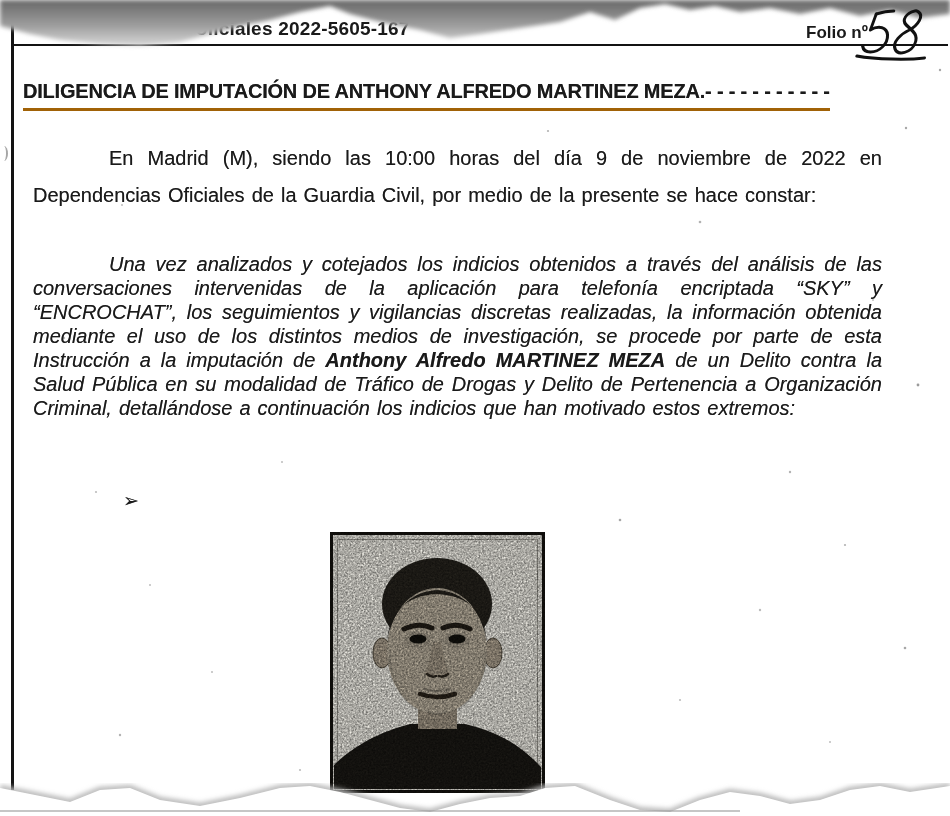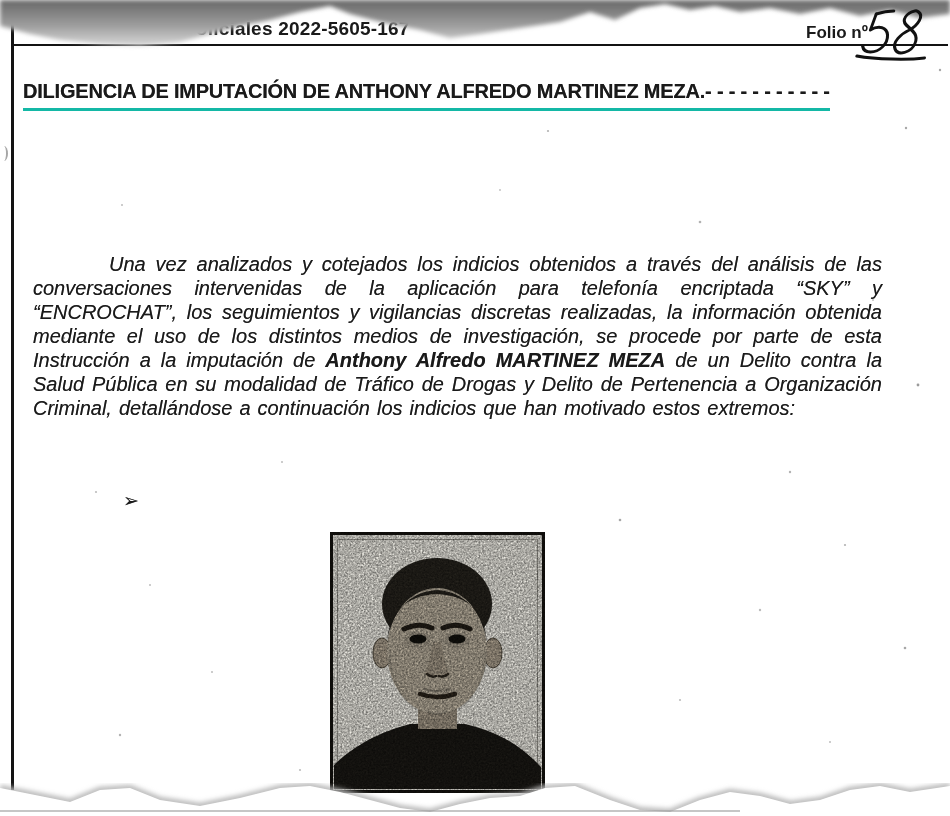--- a/index.html
+++ b/index.html
@@ -34,21 +34,21 @@
   .folio-svg{position:absolute;left:852px;top:4px;z-index:7;}
   .sr-only{
     position:absolute;width:1px;height:1px;overflow:hidden;
     clip:rect(0 0 0 0);white-space:nowrap;
   }
   
   .title-wrap{position:absolute;left:23px;top:80px;z-index:2;white-space:nowrap;}
   .title{
     display:inline-block;
     font-size:20px;font-weight:700;letter-spacing:-0.2px;
-    border-bottom:3px solid #14b8a6;padding-bottom:5px;
+    border-bottom:3px solid #a16207;padding-bottom:5px;
     text-shadow:0 0 .4px rgba(0,0,0,.65);
   }
   
   .para{
     position:absolute;left:33px;width:849px;
     font-size:20px;line-height:37px;
     text-align:justify;text-align-last:left;
     word-spacing:1.5px;
     text-shadow:0 0 .35px rgba(0,0,0,.55);
     z-index:2;
@@ -129,20 +129,21 @@
       <path d="M52,7 C44,9 40,16 46,21 C52,26 60,30 58,39 C56,49 43,52 39,45 C35,38 42,30 50,26 C58,21 62,12 56,8 C54,6.5 53,6.6 52,7"></path>
 
       <path d="M2,52 C22,55.5 54,56 70,54"></path>
     </g>
   </svg>
 
   <div class="title-wrap">
     <span class="title">DILIGENCIA DE IMPUTACIÓN DE  ANTHONY ALFREDO MARTINEZ MEZA.- - - - - - - - - - -</span>
   </div>
 
+  <p class="para indent p1">En Madrid (M), siendo las 10:00 horas del día 9 de noviembre de 2022 en Dependencias Oficiales de la Guardia Civil, por medio de la presente se hace constar:</p>
 
   <p class="para indent p2"><span>Una vez analizados y cotejados los indicios obtenidos a través del análisis de las conversaciones intervenidas de la aplicación para telefonía encriptada “SKY” y “ENCROCHAT”, los seguimientos y vigilancias discretas realizadas, la información obtenida mediante el uso de los distintos medios de investigación, se procede por parte de esta Instrucción a la imputación de </span><span class="bold-name">Anthony Alfredo MARTINEZ MEZA</span><span> de un Delito contra la Salud Pública en su modalidad de Tráfico de Drogas y Delito de Pertenencia a Organización Criminal, detallándose a continuación los indicios que han motivado estos extremos:</span></p>
 
   <div class="bullet-line">
     <span class="bullet-marker">➢</span>
   </div>
 
   <svg class="photo" viewBox="0 0 215 261" aria-hidden="true">
     <defs>
       <filter id="ph-grain" x="-5%" y="-5%" width="110%" height="110%">

